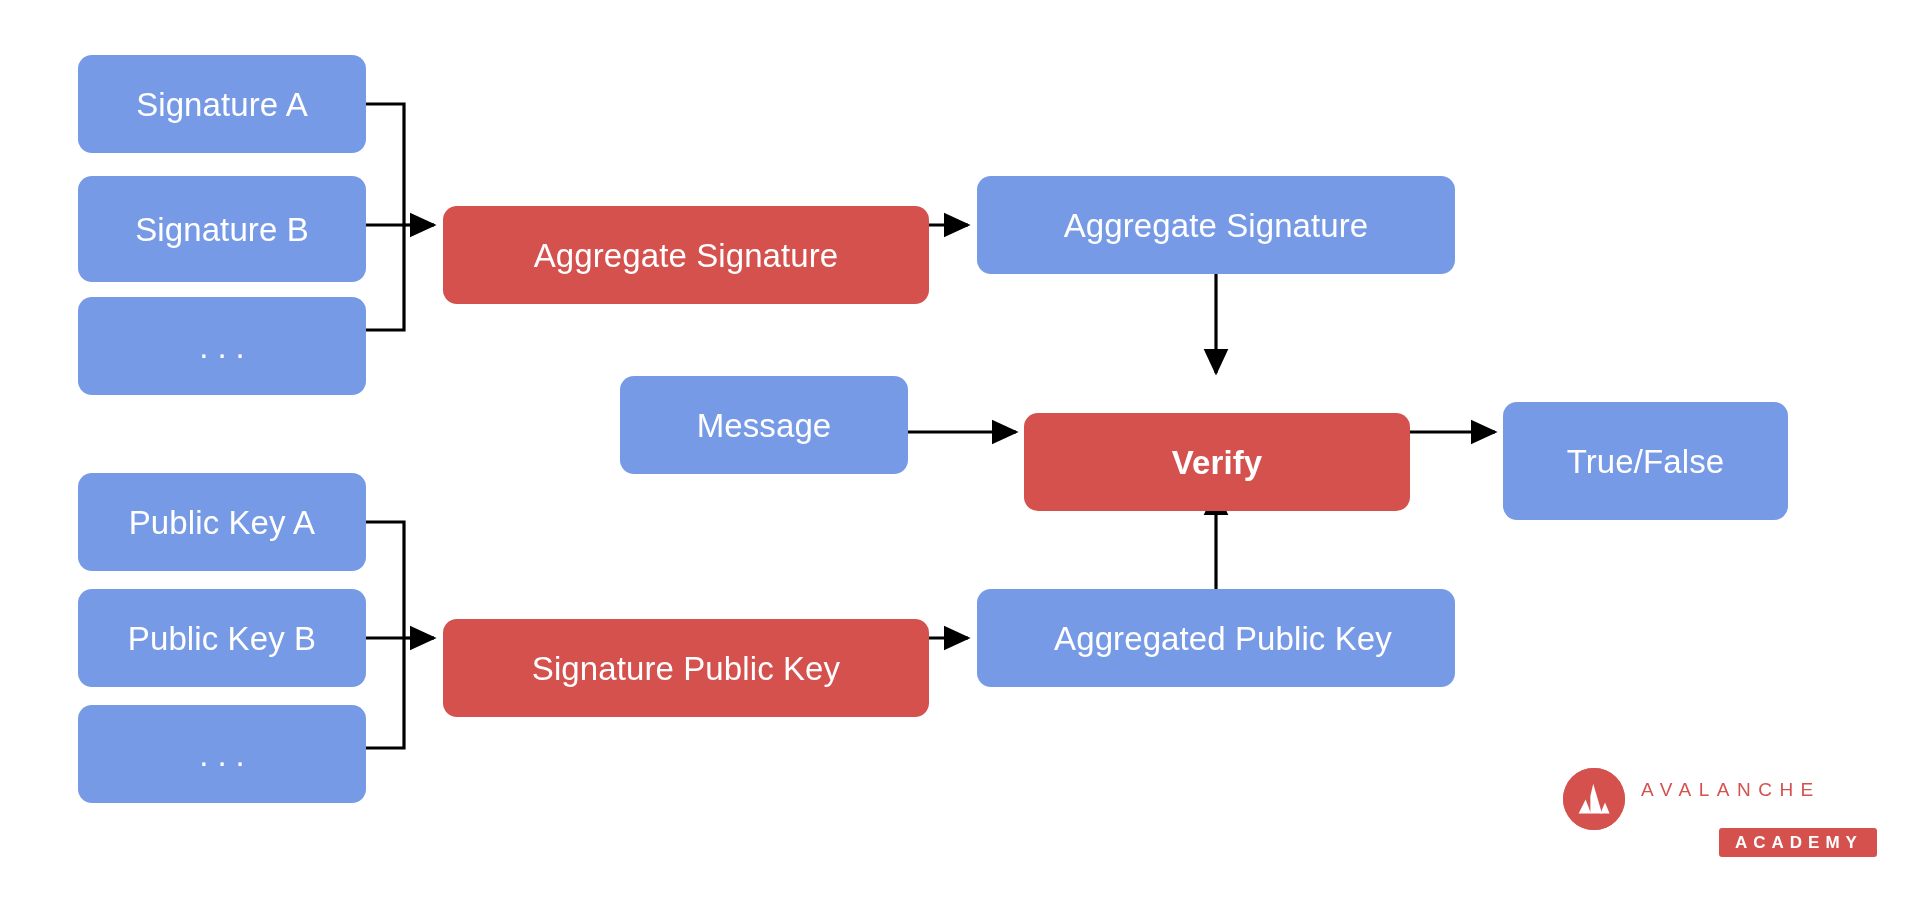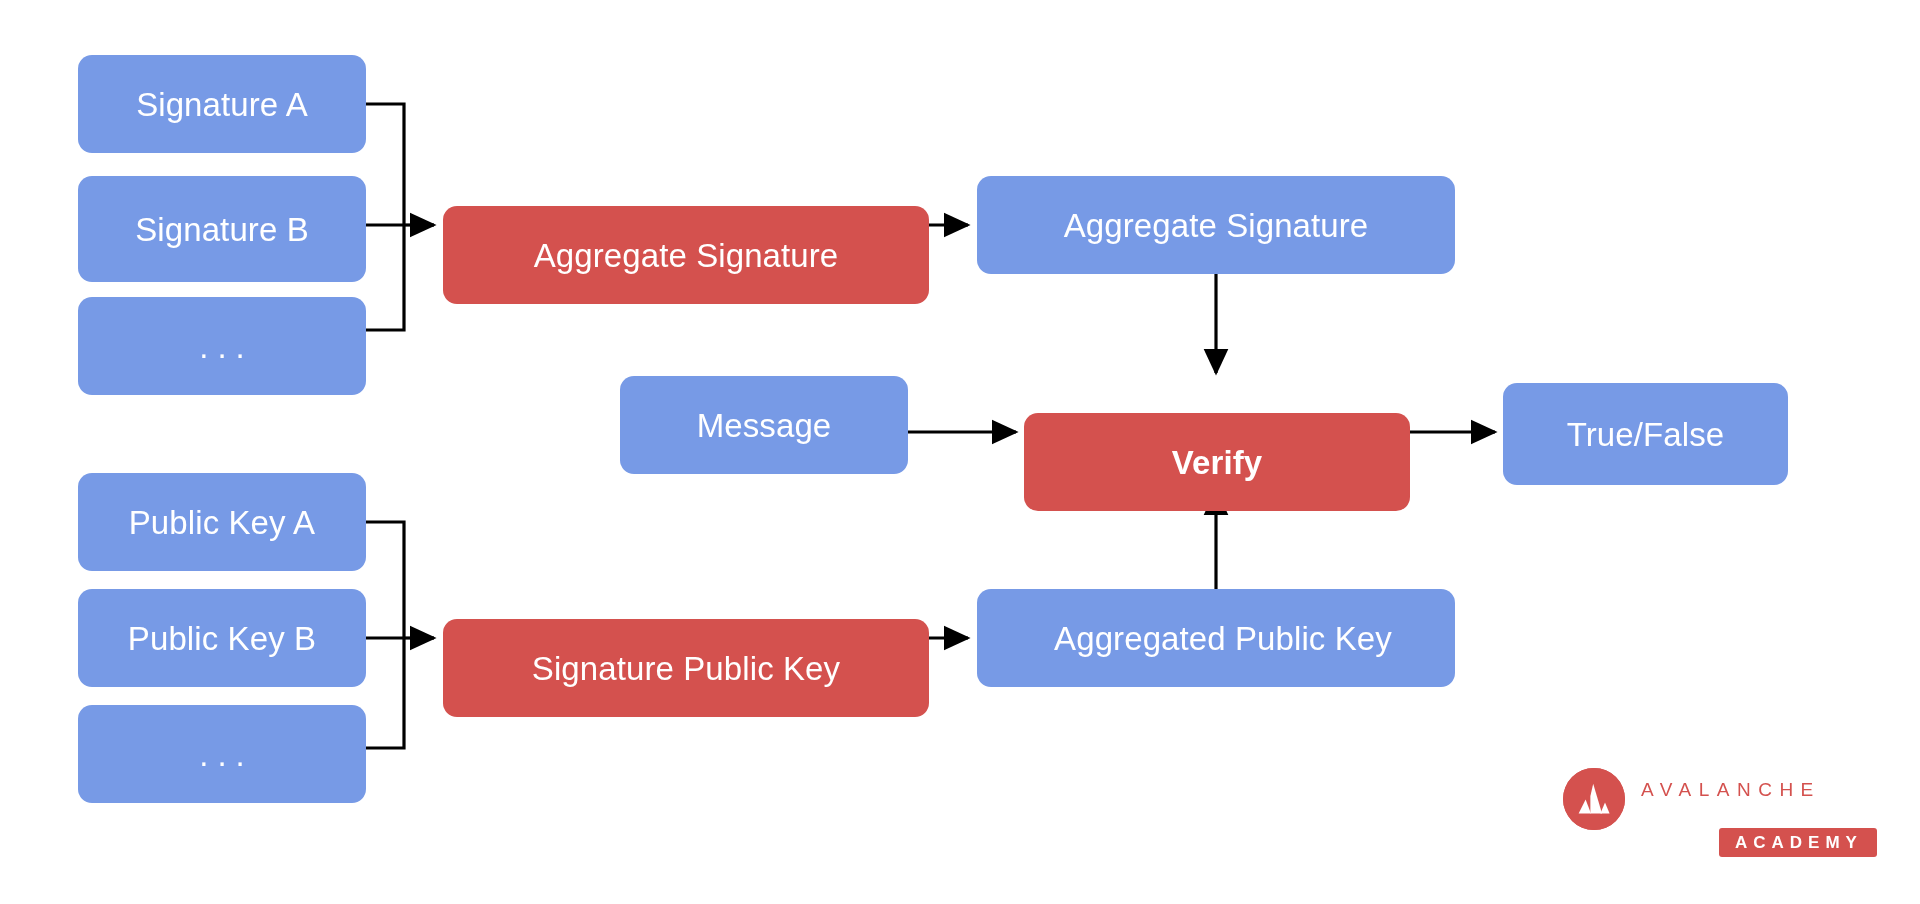--- a/index.html
+++ b/index.html
@@ -151,21 +151,21 @@
   <div class="node blue ellipsis" style="left:78px; top:297px; width:288px; height:98px;">...</div>
 
   <div class="node red" style="left:443px; top:176px; width:486px; height:98px;">Aggregate Signature</div>
 
   <div class="node blue" style="left:977px; top:176px; width:478px; height:98px;">Aggregate Signature</div>
 
   <div class="node blue" style="left:620px; top:376px; width:288px; height:98px;">Message</div>
 
   <div class="node red bold" style="left:1024px; top:383px; width:386px; height:98px;">Verify</div>
 
-  <div class="node blue" style="left:1503px; top:383px; width:285px; height:102px;">True/False</div>
+  <div class="node blue" style="left:1503px; top:402px; width:285px; height:118px;">True/False</div>
 
   <div class="node blue" style="left:78px; top:589px; width:288px; height:98px;">Public Key B</div>
 
   <div class="node blue" style="left:78px; top:473px; width:288px; height:98px;">Public Key A</div>
 
   <div class="node blue ellipsis" style="left:78px; top:705px; width:288px; height:98px;">...</div>
 
   <div class="node red" style="left:443px; top:589px; width:486px; height:98px;">Signature Public Key</div>
 
   <div class="node blue" style="left:977px; top:589px; width:478px; height:98px;padding-left:14px;">Aggregated Public Key</div>

